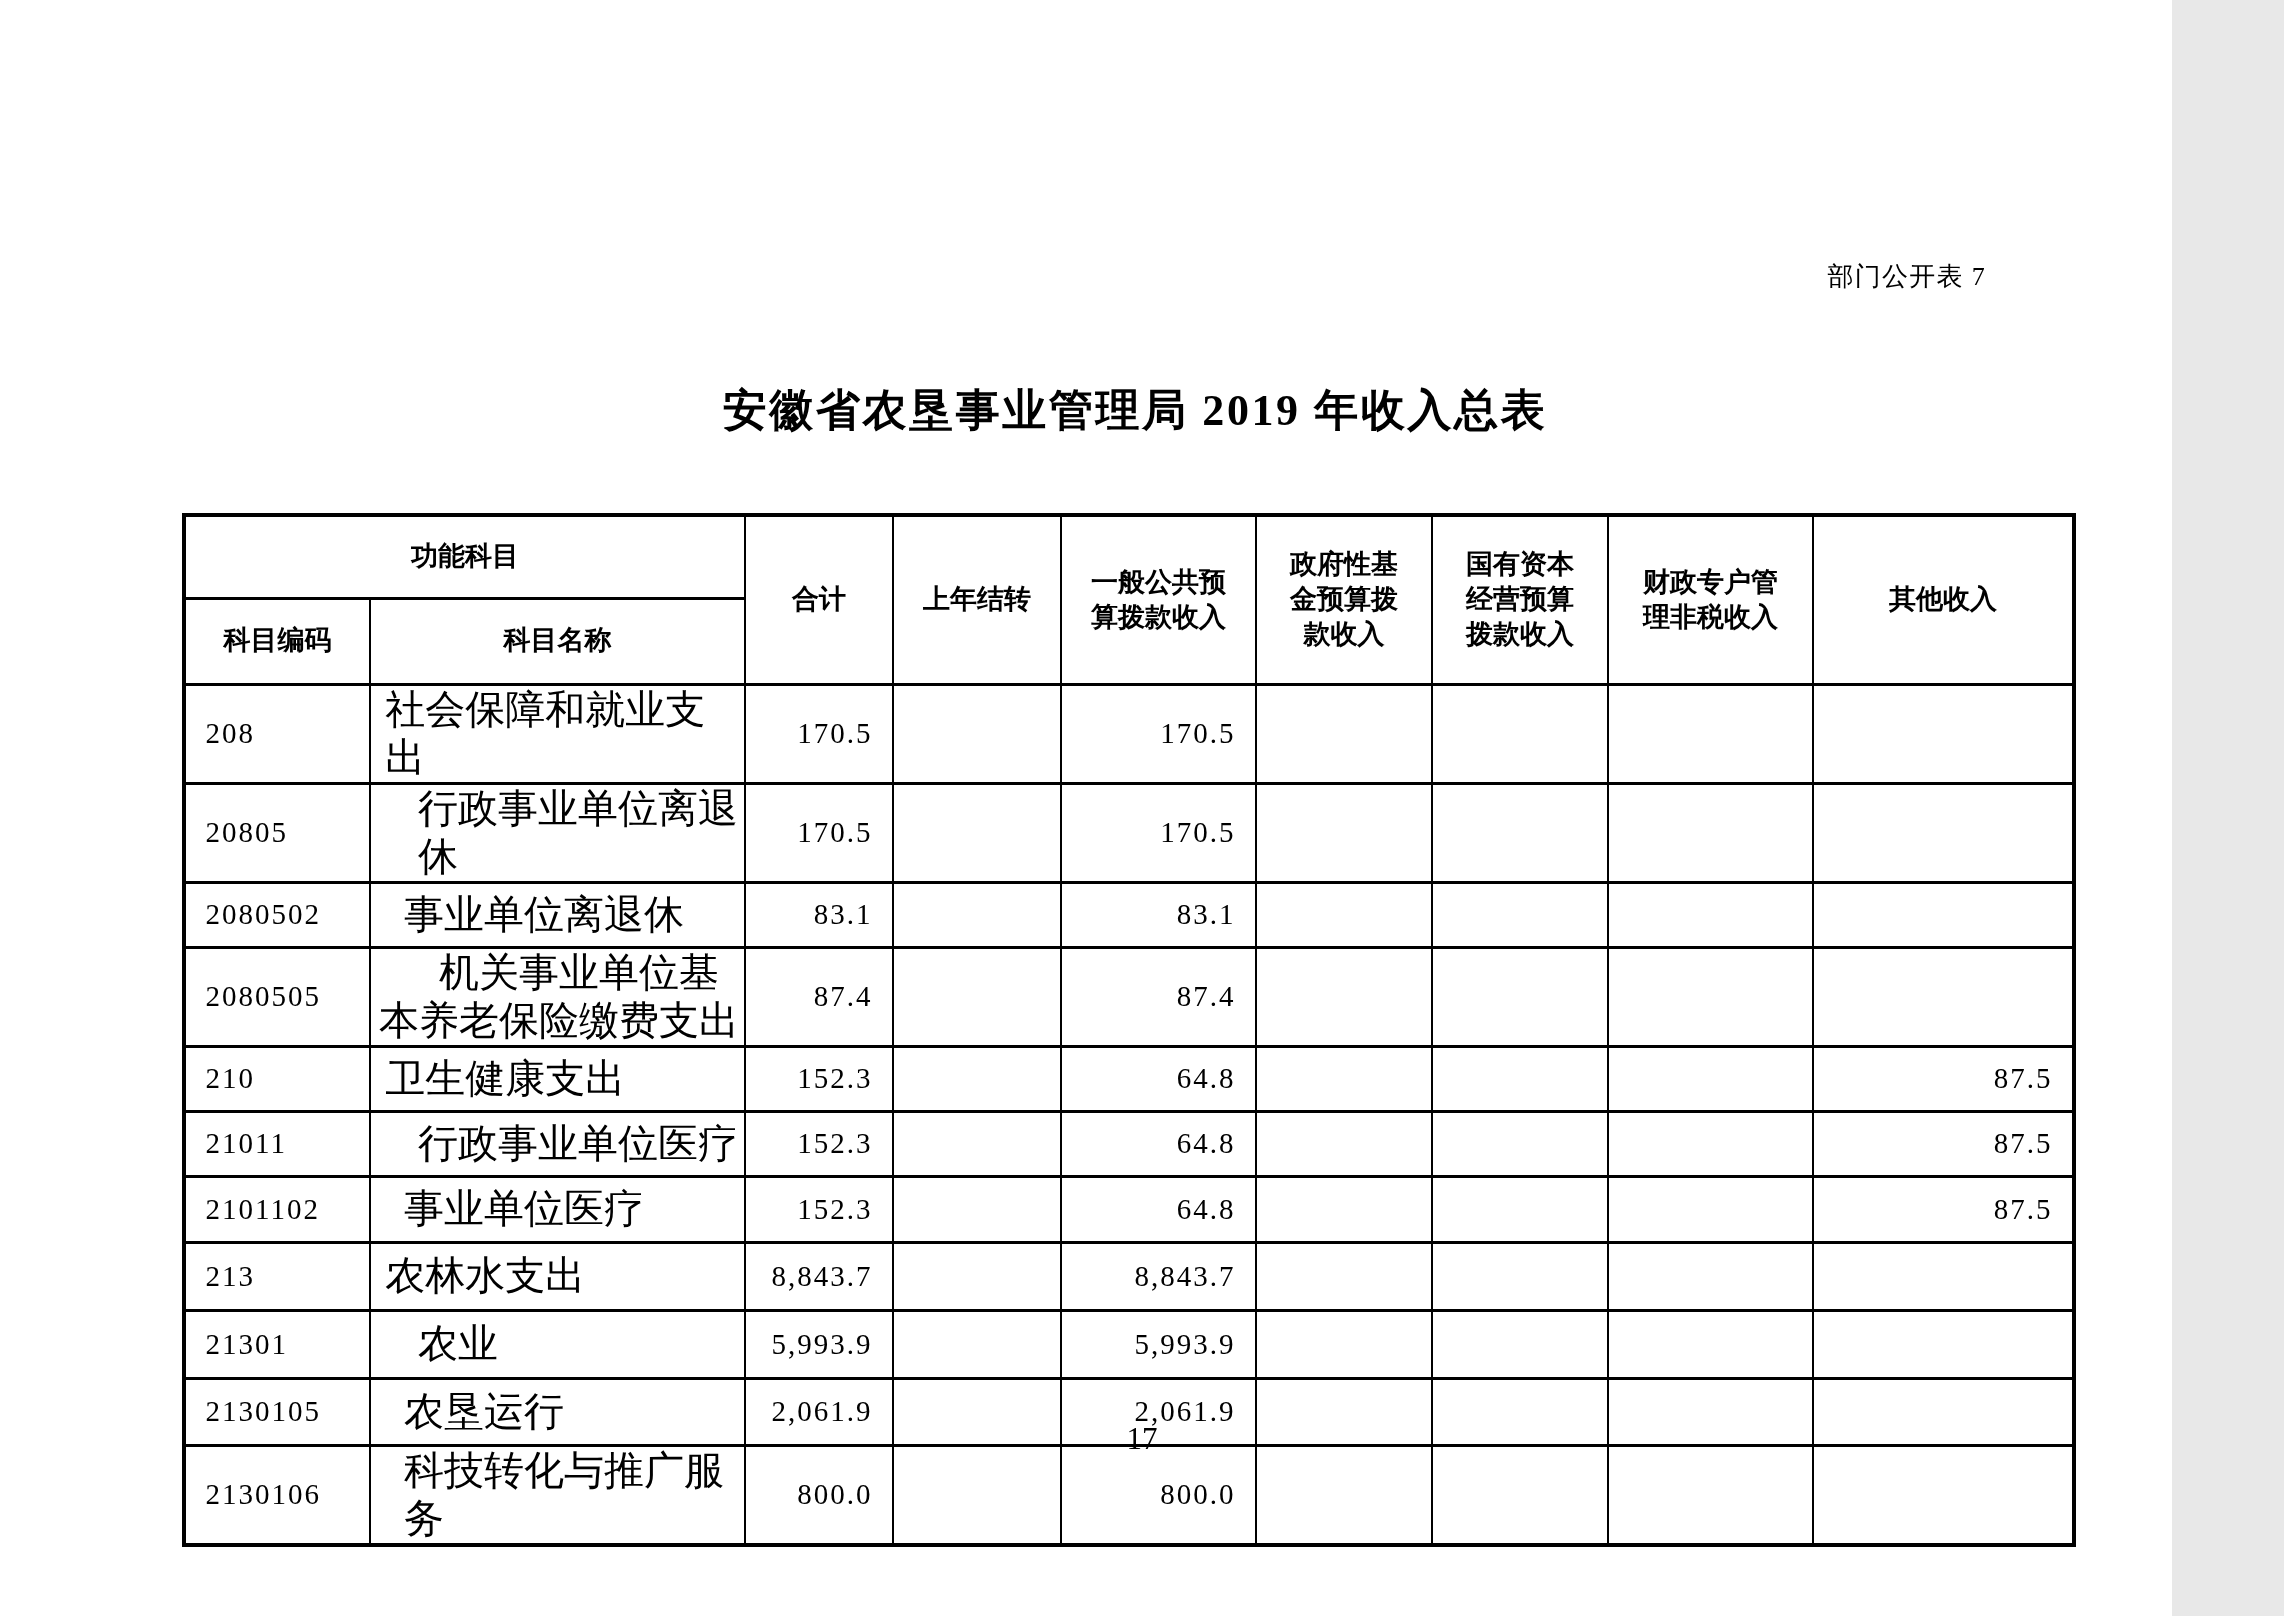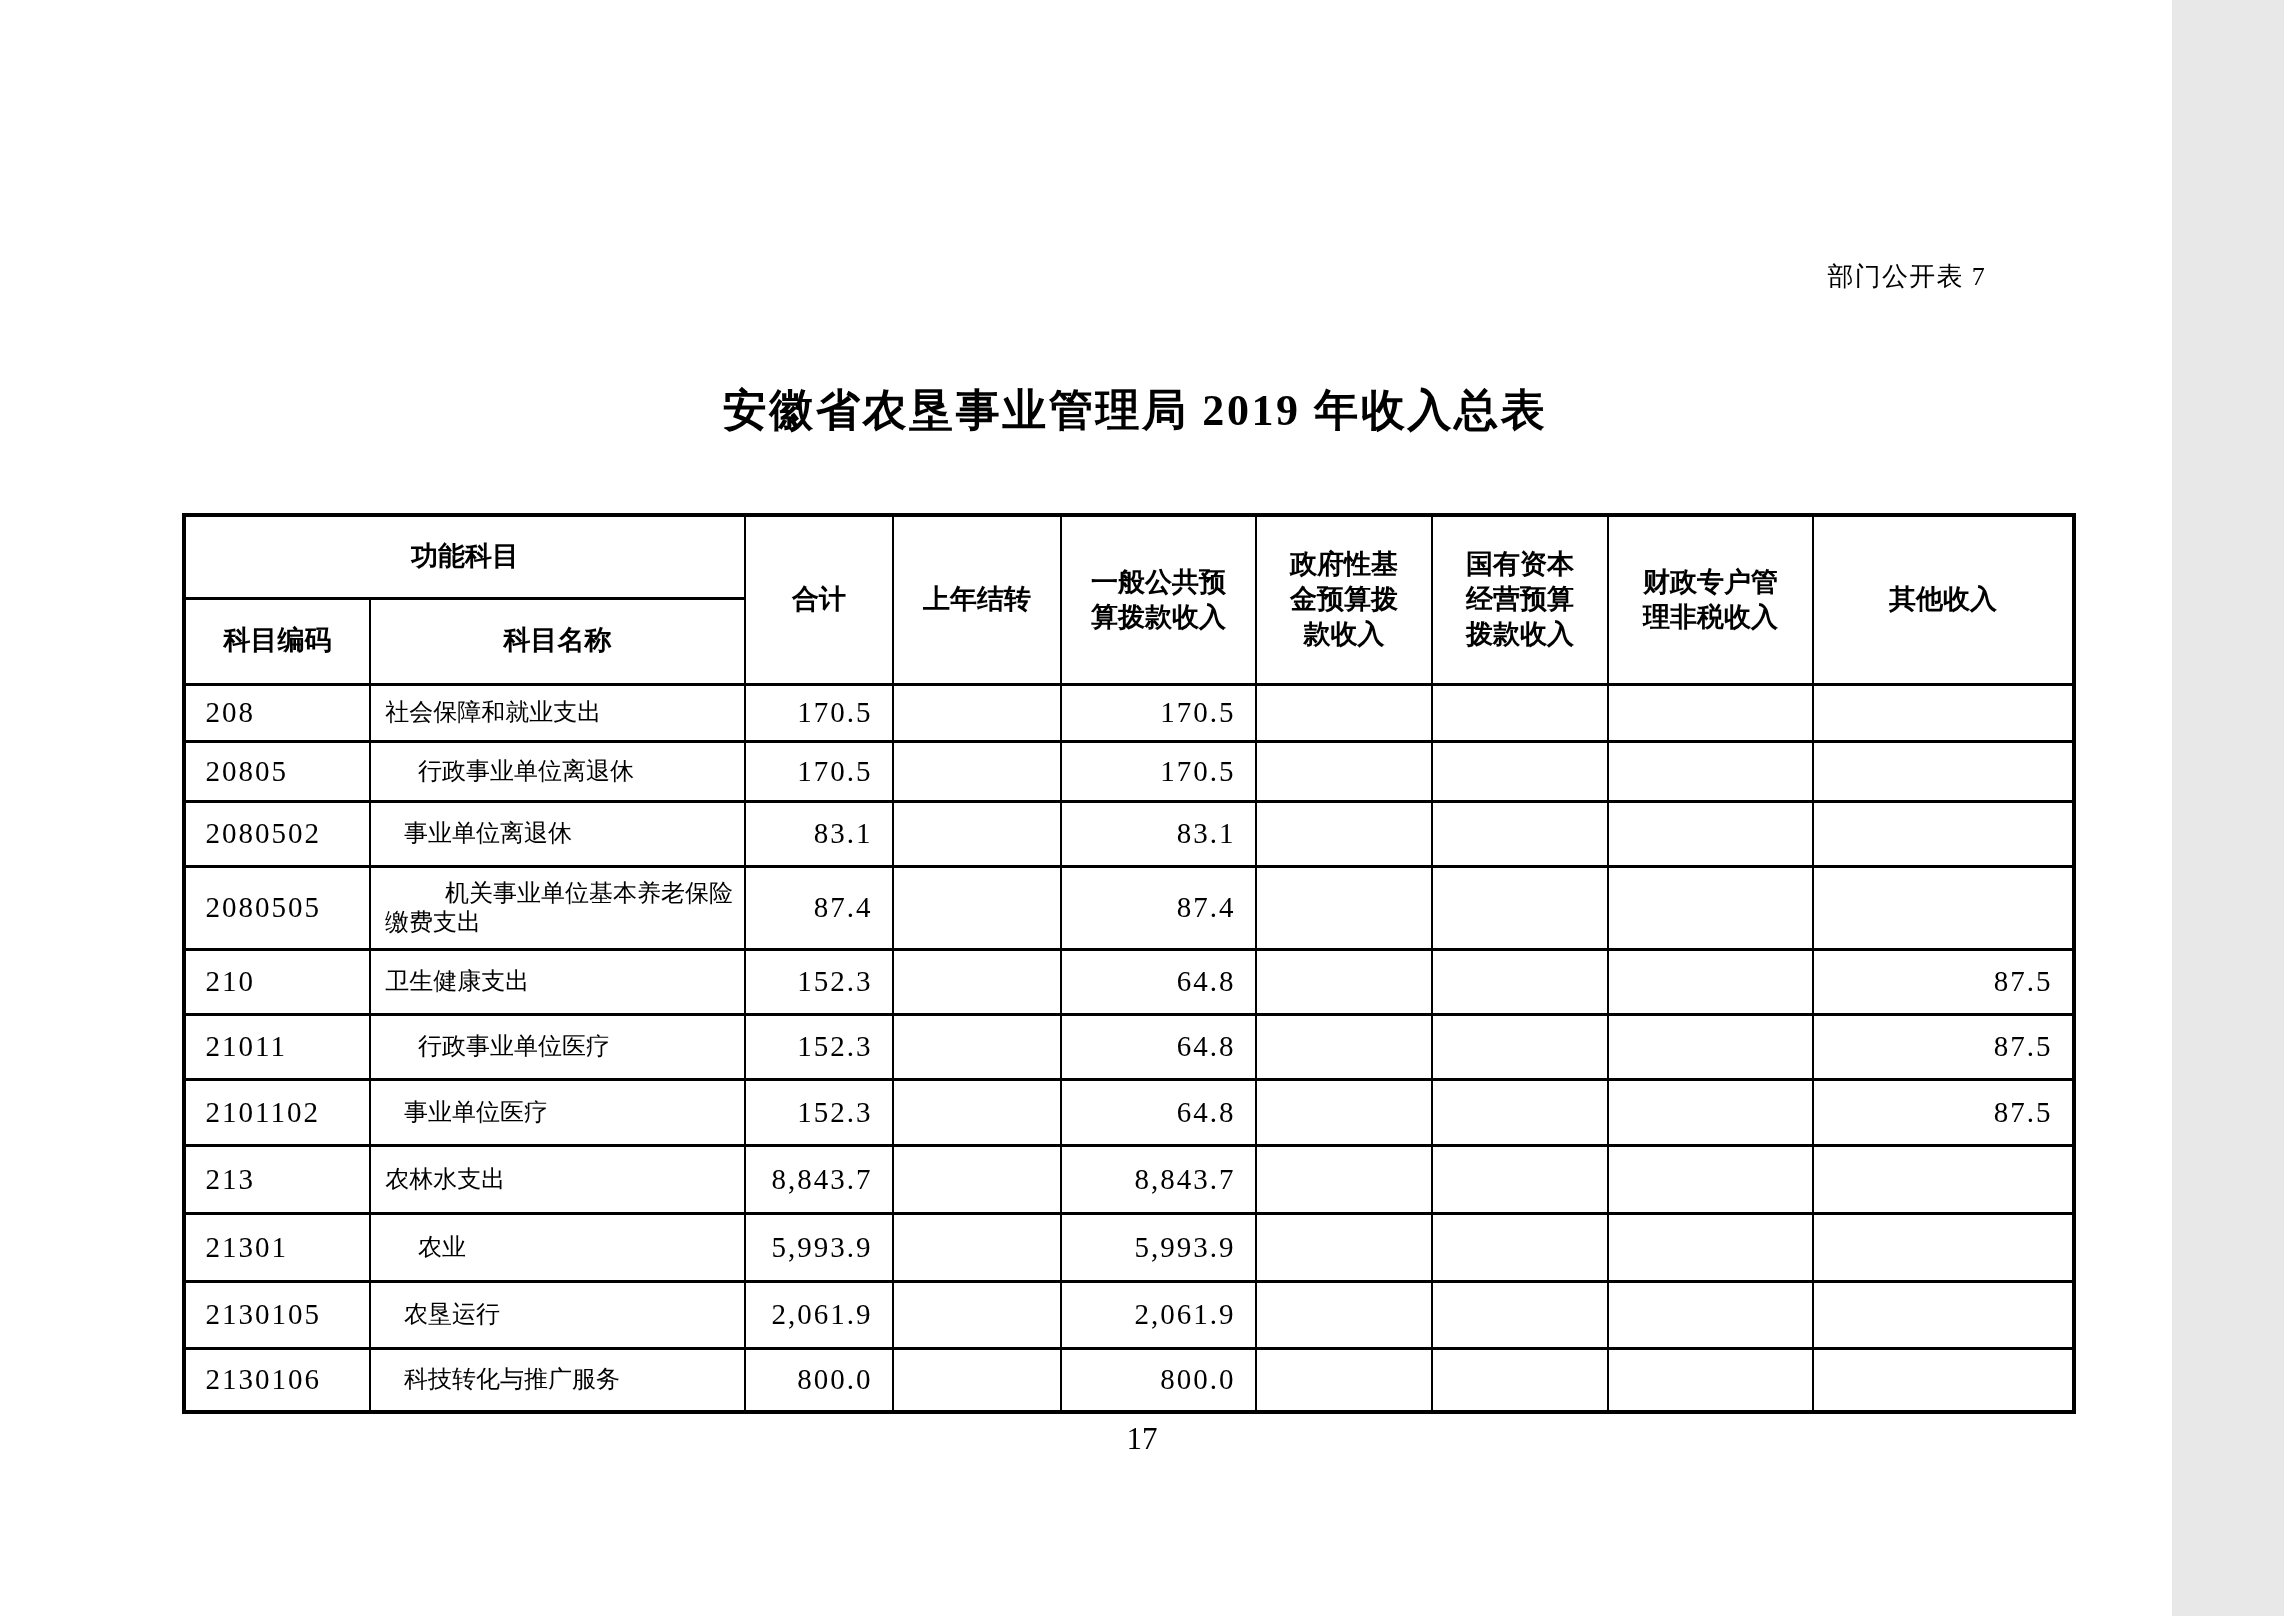--- a/index.html
+++ b/index.html
@@ -78,27 +78,27 @@
     vertical-align: middle;
     line-height: 1.2;
   }
   td.code {
     text-align: left;
     padding-left: 19.5px;
     letter-spacing: 2px;
   }
   td.name {
     text-align: left;
-    font-size: 24px;
+    font-size: 40px;
   }
   td.name.indent-0 { padding-left: 14.3px; }
   td.name.indent-1 { padding-left: 47px; }
   td.name.indent-2 { padding-left: 33px; }
   td.name.indent-wrap {
-    padding-left: 14px;
+    padding-left: 8px;
     text-indent: 60px;
   }
   td.num {
     text-align: right;
     padding-right: 19.5px;
     letter-spacing: 2px;
     white-space: nowrap;
   }
   .page-num {
     position: absolute;

